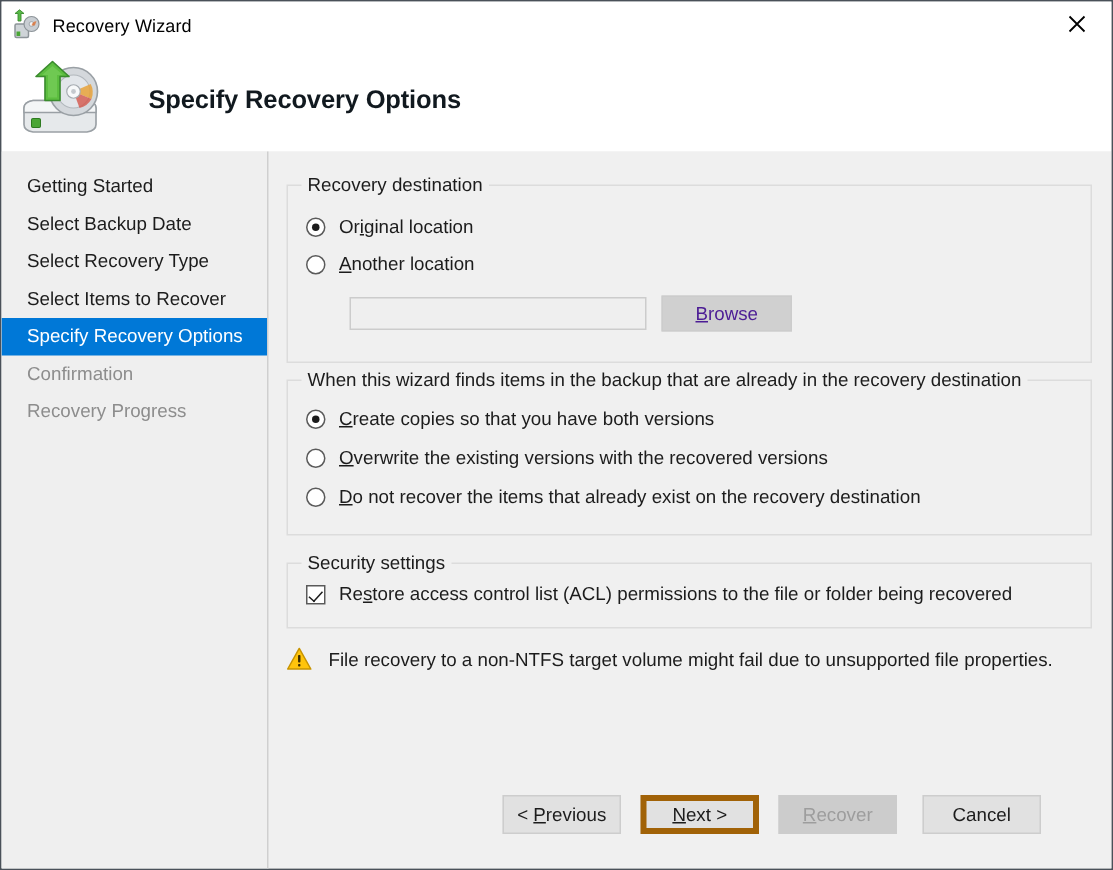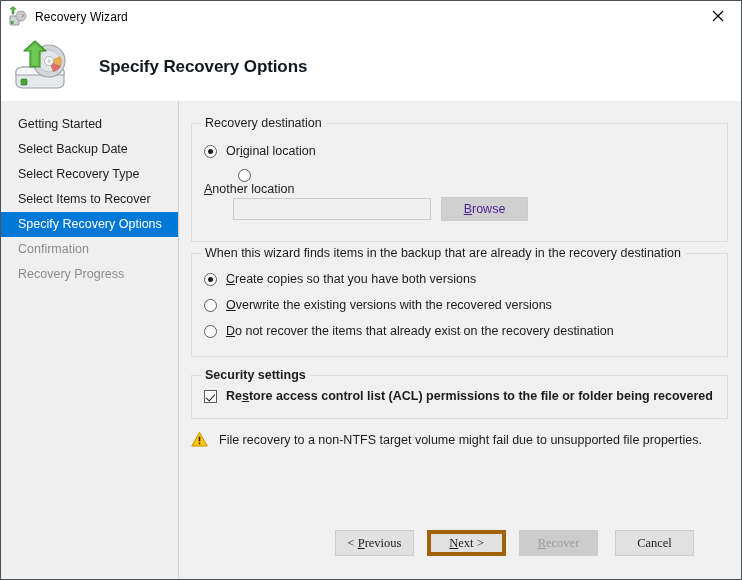--- a/index.html
+++ b/index.html
@@ -136,21 +136,21 @@
     left: 9px;
     background: #f0f0f0;
     padding: 0 4px;
     font-size: 12.5px;
     color: #1c1c1c;
     white-space: nowrap;
   }
 
   #gb-destination { left: 11px; top: 22px; width: 537px; height: 119px; }
   #gb-conflicts  { left: 11px; top: 152px; width: 537px; height: 104px; }
-  #gb-security   { left: 11px; top: 274px; width: 537px; height: 44px; font-weight: bold; }
+  #gb-security   { left: 11px; top: 274px; width: 537px; height: 44px; }
 
   
   .opt-row {
     position: absolute;
     display: flex;
     align-items: center;
     cursor: default;
     white-space: nowrap;
   }
   .radio {
@@ -254,21 +254,21 @@
   }
   .btn {
     position: absolute;
     top: 5px;
     width: 79px;
     height: 26px;
     box-sizing: border-box;
     border: 1px solid #cdcdcd;
     background: #e1e1e1;
     color: #1c1c1c;
-    font-family: Liberation Serif, serif;
+    font-family: Liberation Sans, sans-serif;
     font-size: 12.5px;
     cursor: default;
     padding: 0;
   }
   .btn.focused {
     border: 4px solid #a16207;
     background: #e1e1e1;
   }
   .btn.disabled {
     background: #cccccc;
@@ -355,21 +355,21 @@
     <div class="content">
 
       <div class="groupbox" id="gb-destination">
         <span class="gb-legend">Recovery destination</span>
 
         <div class="opt-row" style="left:12px; top:20px;">
           <span class="radio checked"></span>
           <span class="opt-label">Or<span class="ak">i</span>ginal location</span>
         </div>
 
-        <div class="opt-row" style="left:12px; top:45px;flex-direction:column;">
+        <div class="opt-row" style="left:12px; top:45px;">
           <span class="radio"></span>
           <span class="opt-label"><span class="ak">A</span>nother location</span>
         </div>
 
         <input class="path-input" type="text" disabled="" placeholder="" style="">
 
         <button class="browse-btn" disabled="">
           <span class="ak">B</span>rowse
         </button>
       </div>

